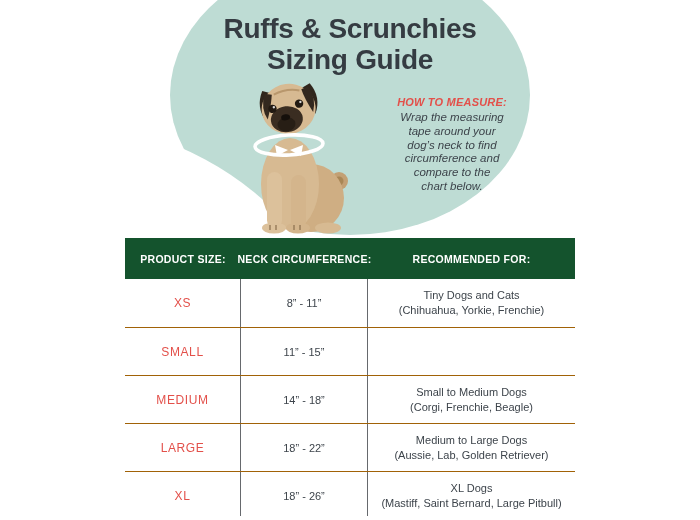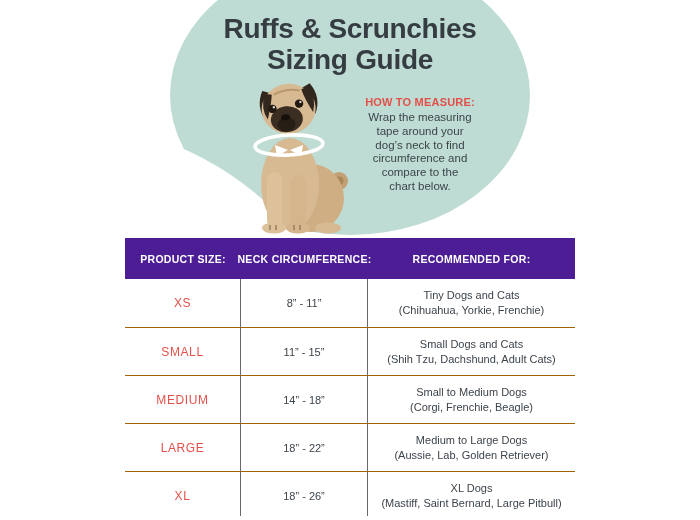--- a/index.html
+++ b/index.html
@@ -9,29 +9,29 @@
 
   
   .hero { position:absolute; left:0; top:0; width:700px; height:238px; overflow:hidden; }
   .mint-ellipse { position:absolute; left:170px; top:-45px; width:360px; height:280px;
                   background:#bedcd4; border-radius:50%; }
   .white-cut { position:absolute; left:-247px; top:123px; width:614px; height:614px;
                background:#ffffff; border-radius:50%; }
   .title { position:absolute; left:0; top:13px; width:700px; text-align:center;
            color:#353c42; font-weight:bold; font-size:28px; line-height:31px;
            letter-spacing:-0.3px; }
-  .measure { position:absolute; left:344px; top:96px; width:152px; text-align:center; }
+  .measure { position:absolute; left:376px; top:96px; width:152px; text-align:center;font-style:italic; }
   .measure-heading { color:#e3504a; font-size:11px; font-weight:bold; letter-spacing:0.2px;
                      margin-bottom:3px; }
   .measure-line { color:#3d444b; font-size:11.5px; line-height:13.8px; font-weight:normal; }
   .dog { position:absolute; left:238px; top:82px; width:116px; height:152px; }
 
   
   .size-table { position:absolute; left:125px; top:238px; width:450px; }
-  .thead { display:grid; grid-template-columns:116px 127px 207px; height:41px; background:#4c1d95; }
+  .thead { display:grid; grid-template-columns:116px 127px 207px; height:41px; background:#14532d; }
   .th { display:flex; align-items:center; justify-content:center; color:#ffffff;
         font-size:10.5px; font-weight:bold; letter-spacing:0.3px; white-space:nowrap; }
   .trow { display:grid; grid-template-columns:116px 127px 207px; height:48px; }
   .trow + .trow { border-top:1px solid #a16207; }
   .td { display:flex; flex-direction:column; align-items:center; justify-content:center;
         font-size:11px; color:#3d444b; text-align:center; }
   .td.c1, .td.c2 { border-right:1px solid #66696d; }
   .td.size { color:#e3504a; font-weight:normal; letter-spacing:0.6px; font-size:12px; }
   .td .line { line-height:15px; }
 </style>
@@ -113,24 +113,20 @@
       <div class="td c2">8” - 11”</div>
       <div class="td c3">
         <div class="line">Tiny Dogs and Cats</div>
         <div class="line">(Chihuahua, Yorkie, Frenchie)</div>
       </div>
     </div>
 
     <div class="trow">
       <div class="td c1 size">SMALL</div>
       <div class="td c2">11” - 15”</div>
-      <div class="td c3">
-        <div class="line">Small Dogs and Cats</div>
-        <div class="line">(Shih Tzu, Dachshund, Adult Cats)</div>
-      </div>
     </div>
 
     <div class="trow">
       <div class="td c1 size">MEDIUM</div>
       <div class="td c2">14” - 18”</div>
       <div class="td c3">
         <div class="line">Small to Medium Dogs</div>
         <div class="line">(Corgi, Frenchie, Beagle)</div>
       </div>
     </div>

